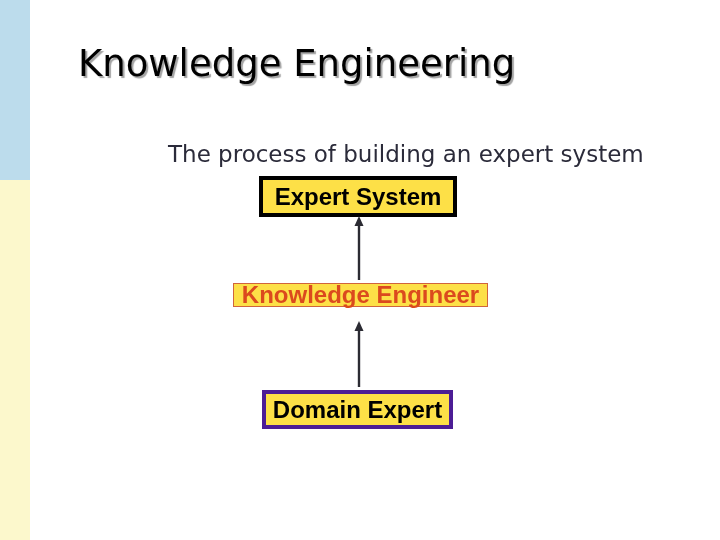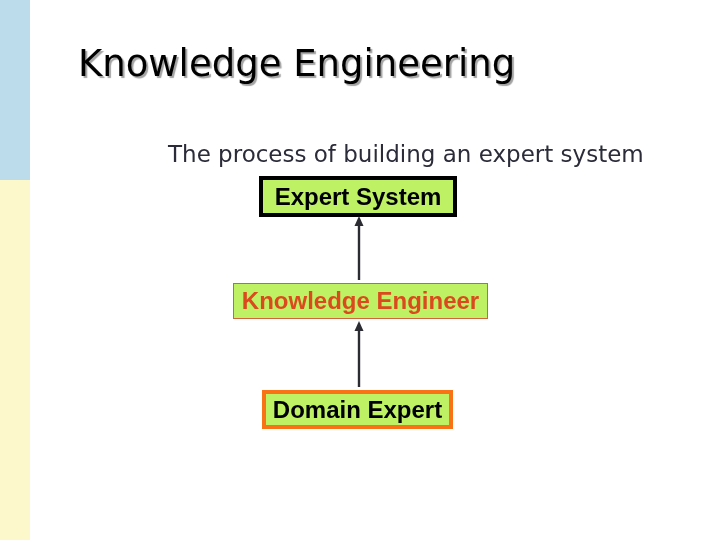--- a/index.html
+++ b/index.html
@@ -40,38 +40,38 @@
     position: absolute; left: 168px; top: 141px;
     font-family: "DejaVu Sans", sans-serif;
     font-size: 23px; font-weight: 400;
     color: #2b2b3a;
     white-space: nowrap;
   }
 
   .node {
     position: absolute;
     display: flex; align-items: center; justify-content: center;
-    background: #bef264;
+    background: #fde047;
     font-family: "Liberation Sans", sans-serif;
     font-weight: 700;
     white-space: nowrap;
   }
   .node-expert-system {
     left: 259px; top: 176px; width: 198px; height: 41px;
     border: 4px solid #000000;
     font-size: 24px; color: #000000;
   }
   .node-knowledge-engineer {
-    left: 233px; top: 283px; width: 255px; height: 36px;
+    left: 233px; top: 283px; width: 255px; height: 24px;
     border: 1px solid #d0643c;
     font-size: 24px; color: #db4a1e; text-align: right;
   }
   .node-domain-expert {
     left: 262px; top: 390px; width: 191px; height: 39px;
-    border: 4px solid #f97316;
+    border: 4px solid #4c1d95;
     font-size: 24px; color: #000000;
   }
 
   .arrow { position: absolute; width: 14px; }
   .arrow-1 { left: 352px; top: 216px; height: 64px; }
   .arrow-2 { left: 352px; top: 321px; height: 66px; }
   .arrow svg { display: block; width: 100%; height: 100%; }
 </style>
 </head>
 <body>

